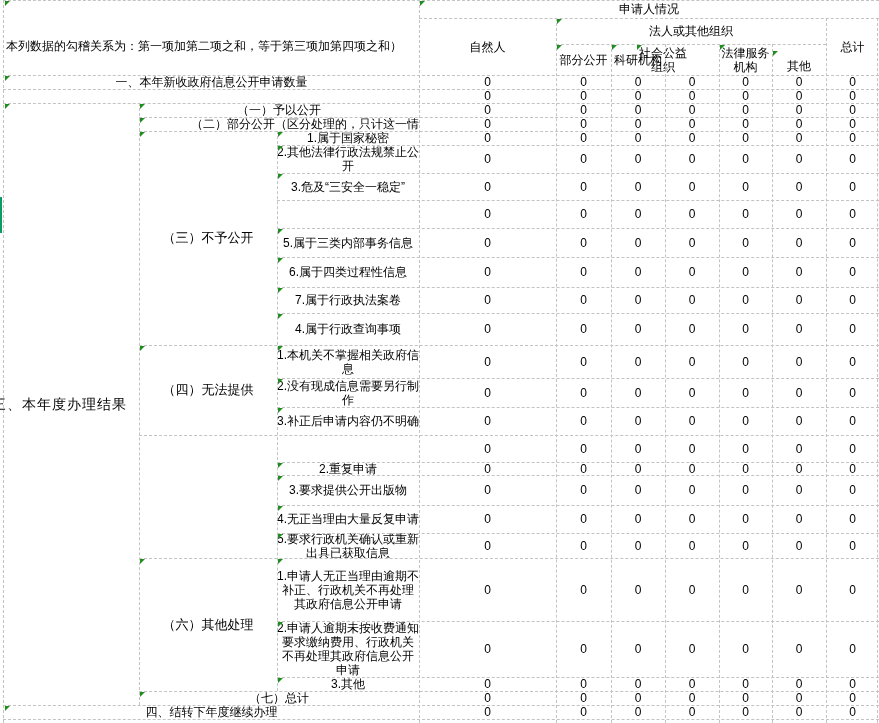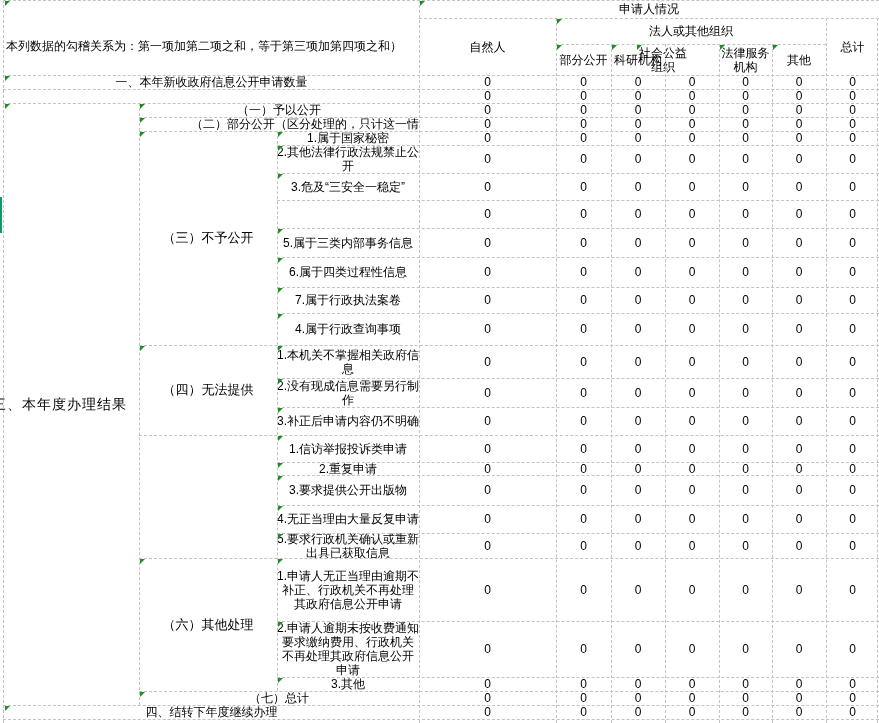--- a/index.html
+++ b/index.html
@@ -32,21 +32,21 @@
 
   <div class="cell note tri" style="left:4px;top:0;width:415px;height:75px">本列数据的勾稽关系为：第一项加第二项之和，等于第三项加第四项之和）</div>
 
   <div class="cell tri nowrap" style="left:419px;top:0;width:460px;height:18px">申请人情况</div>
   <div class="cell nowrap" style="left:419px;top:18px;width:137px;height:57px">自然人</div>
   <div class="cell tri nowrap" style="left:556px;top:18px;width:270px;height:26px">法人或其他组织</div>
   <div class="cell tri" style="left:556px;top:44px;width:55px;height:31px">部分公开</div>
   <div class="cell tri" style="left:611px;top:44px;width:54px;height:31px">科研机构</div>
   <div class="cell tri" style="left:636px;top:44px;width:54px;height:31px">社会公益组织</div>
   <div class="cell tri" style="left:719px;top:44px;width:53px;height:31px">法律服务机构</div>
-  <div class="cell tri" style="left:772px;top:44px;width:54px;height:31px">其他</div>
+  <div class="cell tri" style="left:772px;top:50px;width:54px;height:31px">其他</div>
   <div class="cell nowrap" style="left:826px;top:18px;width:53px;height:57px">总计</div>
 
   <div class="cell tri nowrap" style="left:4px;top:75px;width:415px;height:14px">一、本年新收政府信息公开申请数量</div>
   <div class="cell tri annual nowrap" style="left:-20px;top:103px;width:159px;height:602px">三、本年度办理结果</div>
 
   <div class="cell tri right nowrap" style="left:139px;top:117px;width:280px;height:14px">（二）部分公开（区分处理的，只计这一情</div>
   <div class="cell tri nowrap" style="left:139px;top:103px;width:280px;height:14px">（一）予以公开</div>
   <div class="cell tri sec" style="left:139px;top:131px;width:138px;height:214px">（三）不予公开</div>
   <div class="cell tri sec" style="left:139px;top:345px;width:138px;height:90px">（四）无法提供</div>
   <div class="cell tri sec" style="left:139px;top:558px;width:138px;height:133px">（六）其他处理</div>
@@ -58,21 +58,20 @@
   <div class="cell tri" style="left:277px;top:173px;width:142px;height:27px">3.危及“三安全一稳定”</div>
   <div class="cell tri" style="left:277px;top:228px;width:142px;height:29px">5.属于三类内部事务信息</div>
   <div class="cell tri" style="left:277px;top:257px;width:142px;height:30px">6.属于四类过程性信息</div>
   <div class="cell tri" style="left:277px;top:287px;width:142px;height:26px">7.属于行政执法案卷</div>
   <div class="cell tri" style="left:277px;top:313px;width:142px;height:32px">4.属于行政查询事项</div>
 
   <div class="cell tri" style="left:277px;top:345px;width:142px;height:33px">1.本机关不掌握相关政府信息</div>
   <div class="cell tri" style="left:277px;top:378px;width:142px;height:29px">2.没有现成信息需要另行制作</div>
   <div class="cell tri" style="left:277px;top:407px;width:142px;height:28px">3.补正后申请内容仍不明确</div>
 
-  <div class="cell tri" style="left:277px;top:435px;width:142px;height:27px">1.信访举报投诉类申请</div>
   <div class="cell tri" style="left:277px;top:462px;width:142px;height:13px">2.重复申请</div>
   <div class="cell tri" style="left:277px;top:475px;width:142px;height:30px">3.要求提供公开出版物</div>
   <div class="cell tri" style="left:277px;top:505px;width:142px;height:28px">4.无正当理由大量反复申请</div>
   <div class="cell tri" style="left:277px;top:533px;width:142px;height:25px">5.要求行政机关确认或重新出具已获取信息</div>
 
   <div class="cell tri" style="left:277px;top:558px;width:142px;height:63px">1.申请人无正当理由逾期不补正、行政机关不再处理其政府信息公开申请</div>
   <div class="cell tri" style="left:277px;top:621px;width:142px;height:56px">2.申请人逾期未按收费通知要求缴纳费用、行政机关不再处理其政府信息公开申请</div>
   <div class="cell tri" style="left:277px;top:677px;width:142px;height:14px">3.其他</div>
 
 <div class="vline" style="left: 3px; top: 0px; height: 723px;"></div>

